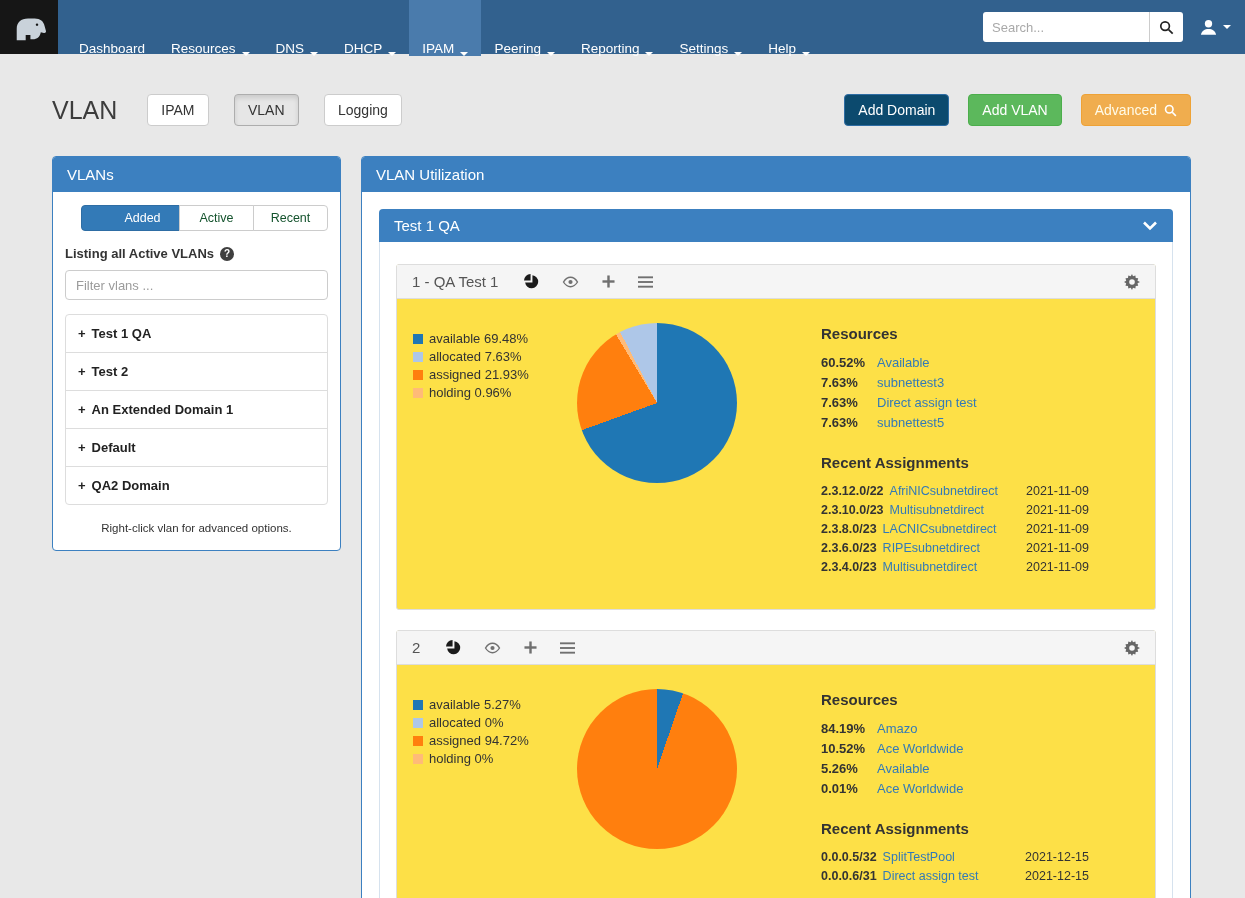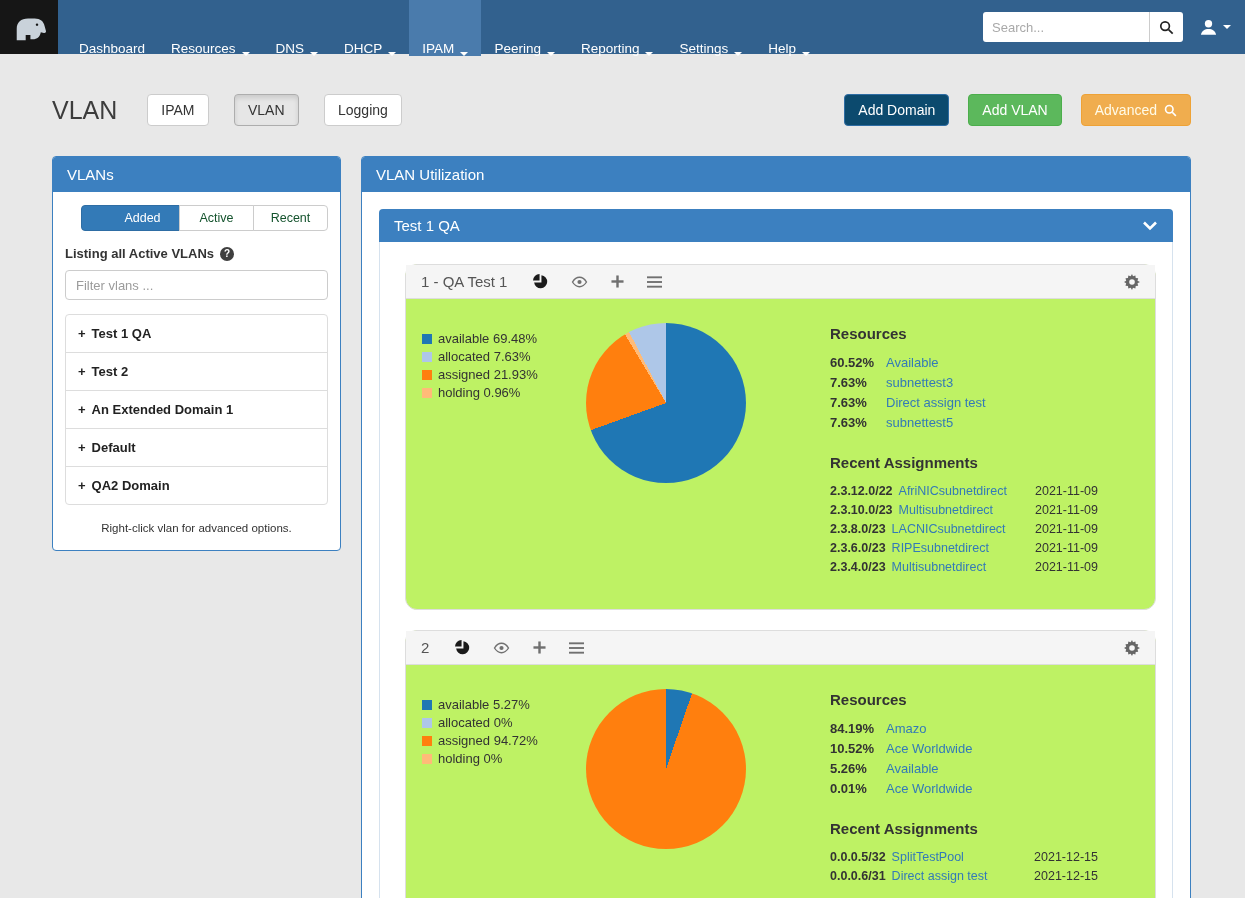--- a/index.html
+++ b/index.html
@@ -53,21 +53,21 @@
   .vlan-item { padding:11px 12px; border-bottom:1px solid #ddd; font-size:13px; font-weight:bold; color:#222; cursor:pointer; display:flex; gap:6px; }
   .vlan-item:last-child { border-bottom:none; }
   .panel-note { text-align:center; font-size:11.5px; color:#333; margin-top:17px; }
 
   
   .util-panel { flex:1; }
   .util-body { padding:17px; background:#fff; }
   .group-heading { background:#3c80c0; color:#fff; font-size:15px; padding:8px 15px; border-radius:4px 4px 0 0; display:flex; align-items:center; justify-content:space-between; }
   .group-body { border:1px solid #d6e2ee; border-top:none; padding:22px 16px 16px; display:flex; flex-direction:column; gap:20px; background:#fff; }
 
-  .box { border:1px solid #ddd; border-radius:12px; background:#bef264;margin-left:9px; }
+  .box { border:1px solid #ddd; border-radius:3px; background:#fde047; }
   .box-header { background:#f5f5f5; border-bottom:1px solid #ddd; padding:8px 15px; display:flex; align-items:center; color:#555; font-size:15px; }
   .box-title { margin-right:26px; }
   .hicons { display:flex; align-items:center; gap:23px; }
   .hicon { color:#707070; cursor:pointer; display:inline-flex; }
   .hicon.dark { color:#1b1b1b; }
   .gear { margin-left:auto; color:#666; cursor:pointer; display:inline-flex; }
 
   .box-body { display:flex; align-items:flex-start; padding:16px 16px 30px; }
   .legend { width:152px; padding-top:16px; flex:none; }
   .legend-item { display:flex; align-items:center; gap:6px; font-size:13px; color:#333; margin-bottom:3px; }

